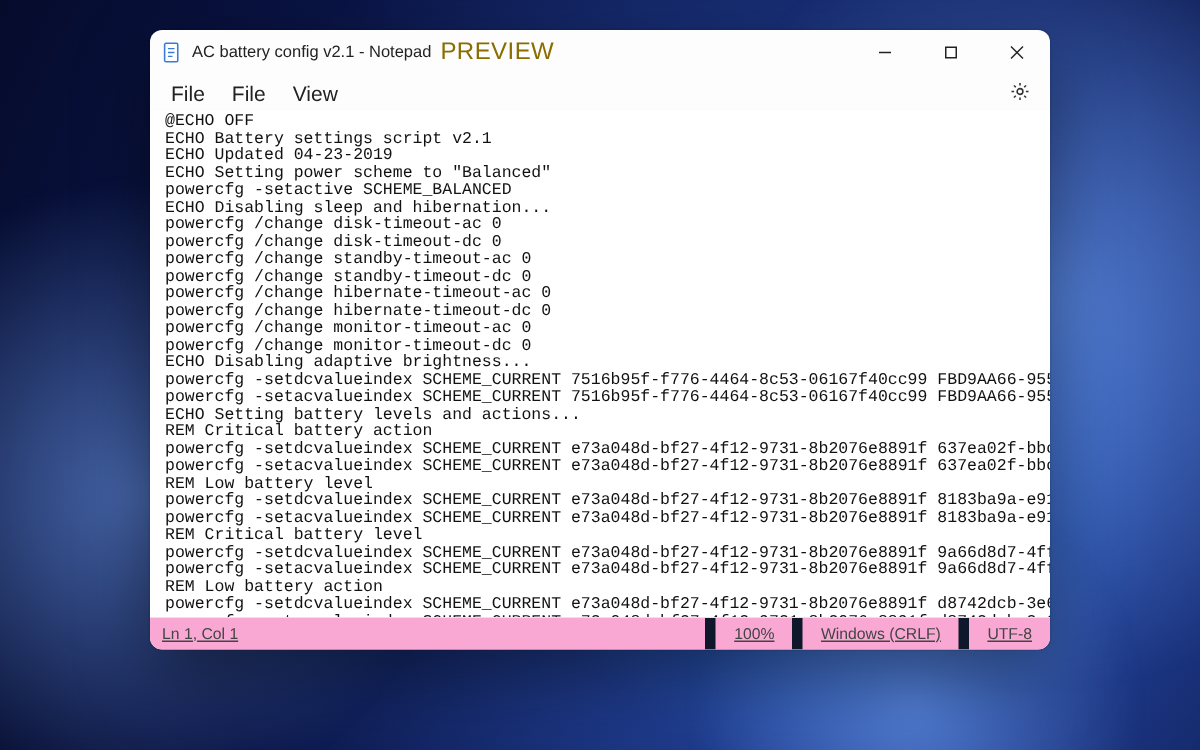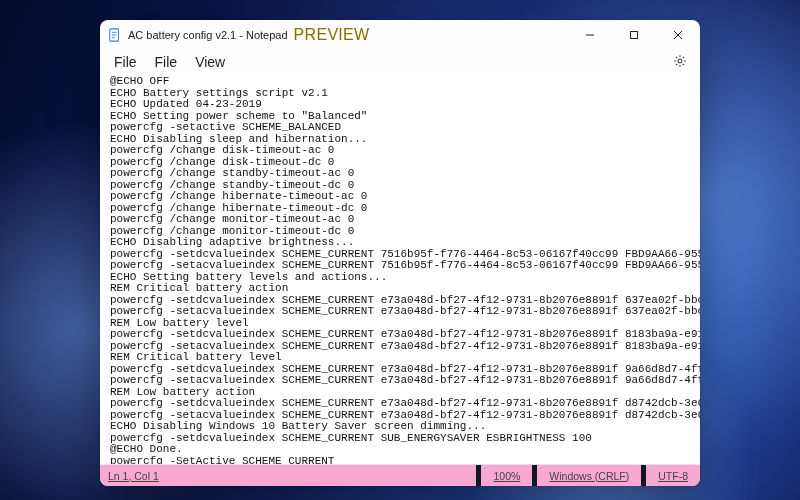--- a/index.html
+++ b/index.html
@@ -14,21 +14,21 @@
     background: radial-gradient(circle, rgba(120,170,255,0.55) 0%, rgba(30,60,160,0) 70%);
     filter: blur(6px);
   }
   .b1 { width: 420px; height: 420px; left: -120px; top: 120px; }
   .b2 { width: 520px; height: 520px; right: -160px; top: -60px; }
   .b3 { width: 300px; height: 300px; right: 40px; bottom: -120px; }
 
   .window {
     position: absolute;
     left: 100px; top: 20px;
-    width: 600px; height: 466px;
+    width: 600px; height: 413px;
     background: #fdfdfd;
     border-radius: 8px;
     box-shadow: 0 18px 50px rgba(0,0,0,0.45), 0 0 0 1px rgba(0,0,0,0.08);
     display: flex; flex-direction: column;
     overflow: hidden;
   }
   .titlebar {
     height: 30px;
     display: flex; align-items: center;
     padding-left: 8px;
@@ -84,21 +84,21 @@
     font-size: 10.5px;
     color: #444;
     padding: 0 0;
     background: #f9a8d4;
     text-decoration: underline;
   }
   .statusbar .cell {
     padding: 0 12px;
     height: 100%;
     display: flex; align-items: center;
-    border-left: 5px solid #0f172a;
+    border-left: 7px solid #0f172a;
   }
   .statusbar .cell.first { border-left: none; padding-left: 8px; }
   .statusbar .grow { flex: 1; }
 </style>
 </head>
 <body>
 
 <div class="bloom b1"></div>
 <div class="bloom b2"></div>
 <div class="bloom b3"></div>

